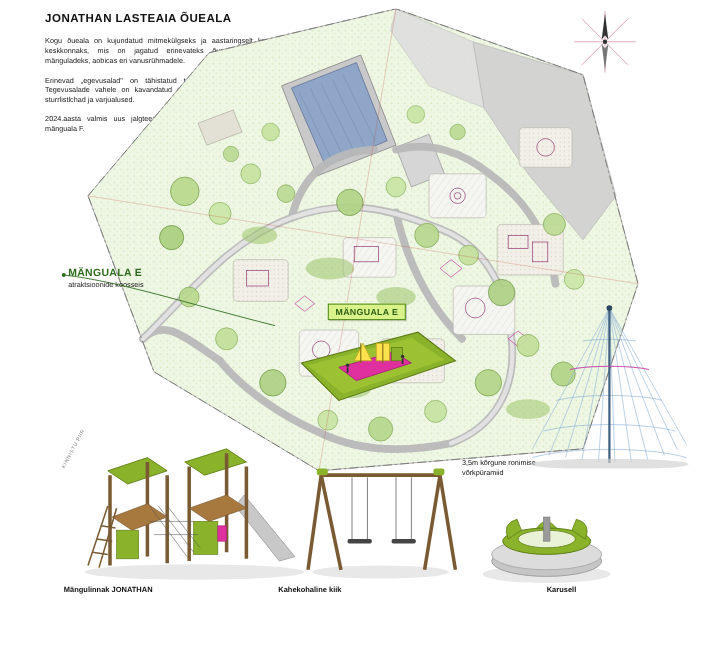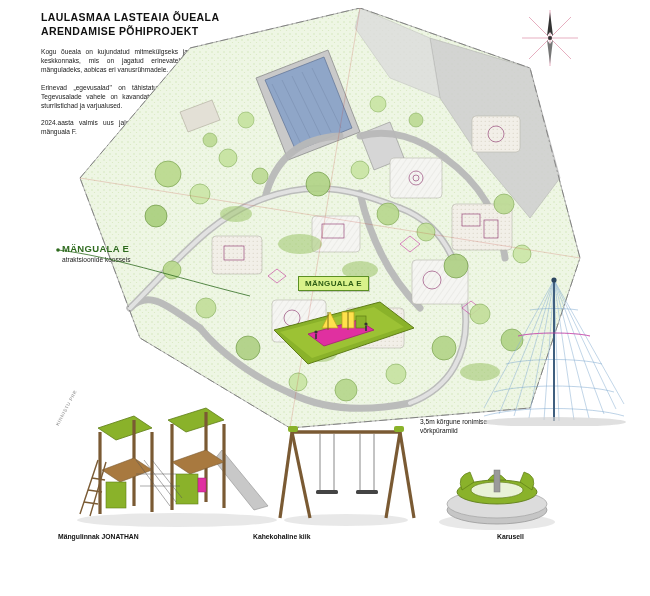--- a/index.html
+++ b/index.html
@@ -107,22 +107,21 @@
     width: 60px;
     height: 60px;
   }
 </style>
 </head>
 <body>
 
 <div class="board">
 
   <div class="title-block">
-    <div class="title-line">LAULASMAA LASTEAIA ÕUEALA</div>
-    <div class="title-line">ARENDAMISE PÕHIPROJEKT</div>
+    <div class="title-line">JONATHAN LASTEAIA ÕUEALA</div>
     <div class="body-text">
       <p>Kogu õueala on kujundatud mitmekülgseks ja aastaringselt kasutatavaks keskkonnaks, mis on jagatud erinevateks õuealadeks, liikumis- ja mänguladeks, aobicas eri vanusrühmadele.</p>
       <p>Erinevad „egevusalad" on tähistatud tähestiku tähtedega: A kuni H. Tegevusalade vahele on kavandatud jalgteed, kõrghaljastus, põõsastikud, sturrlistlchad ja varjualused.</p>
       <p>2024.aasta valmis uus jalgteede võrgustik. 2025.aasta sügiseks valmib mänguala F.</p>
     </div>
   </div>
 
   <div class="compass">
     <svg width="60" height="60" viewBox="0 0 60 60">
       <g stroke="#c3436b" stroke-width="0.5" fill="none" opacity="0.85">

